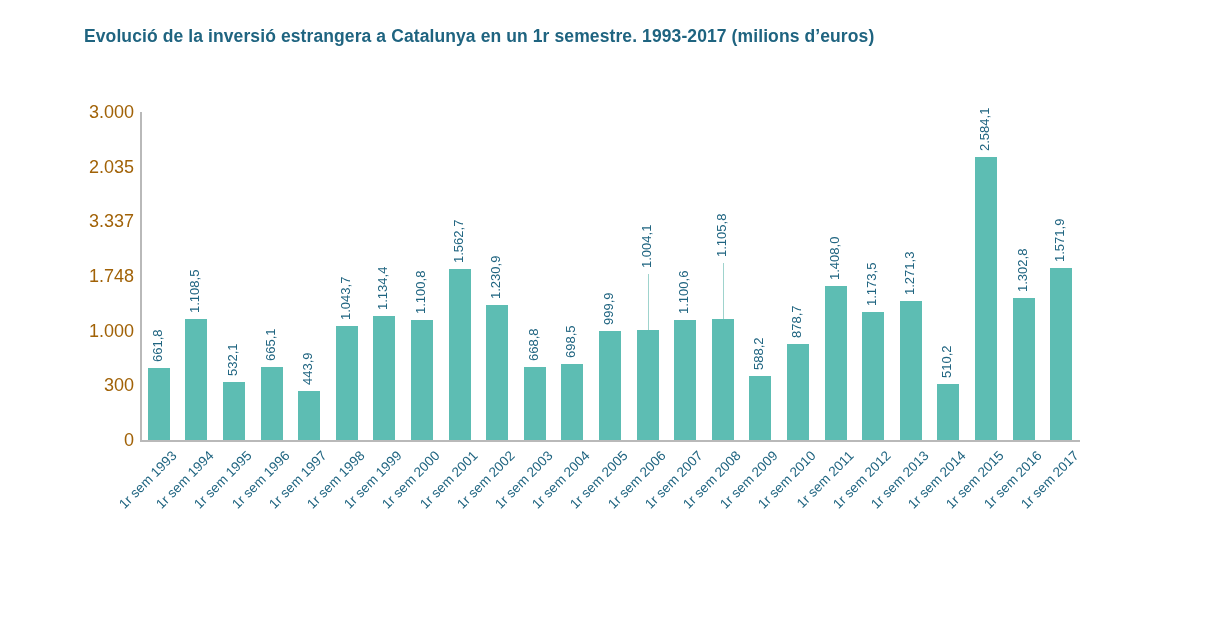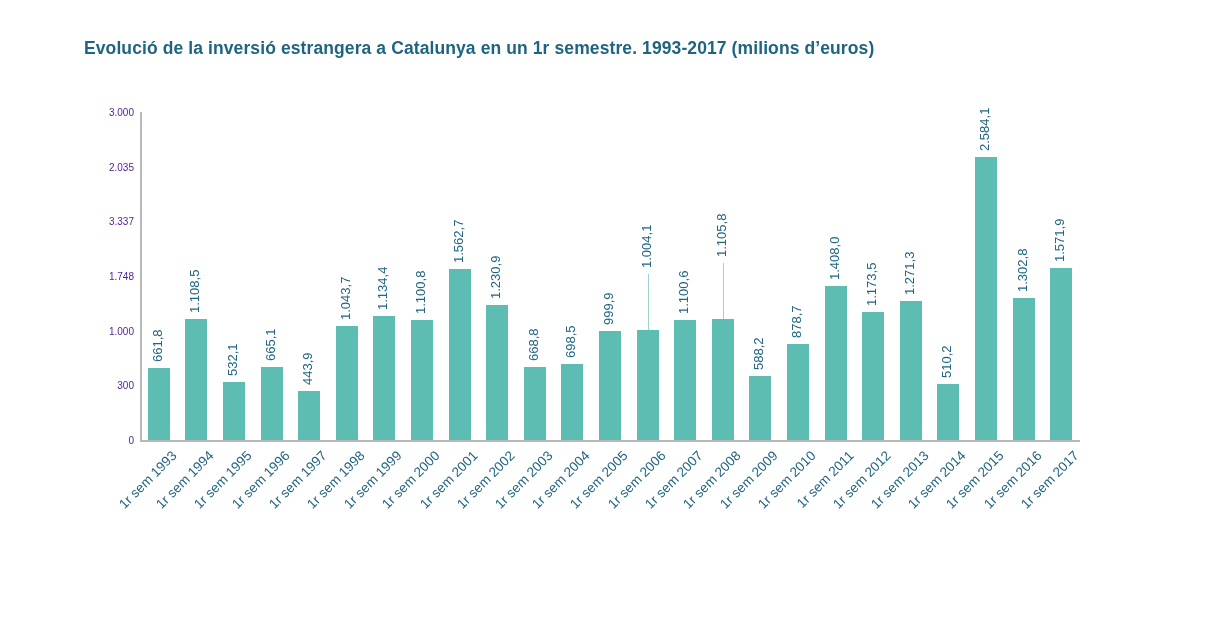--- a/index.html
+++ b/index.html
@@ -18,21 +18,21 @@
   .page {
     position: relative;
     width: 1222px;
     height: 627px;
     box-sizing: border-box;
   }
 
   .chart-title {
     position: absolute;
     left: 84px;
-    top: 38px;
+    top: 26px;
     font-size: 17.5px;
     font-weight: bold;
     color: #1f6480;
     letter-spacing: 0.1px;
     white-space: nowrap;
   }
 
   .source-note {
     position: absolute;
     left: 86px;
@@ -55,22 +55,22 @@
     position: absolute;
     left: -68px;
     top: 0;
     width: 62px;
     height: 328px;
   }
   .y-tick-label {
     position: absolute;
     right: 0;
     transform: translateY(-50%);
-    font-size: 10px;
-    color: #4c1d95;
+    font-size: 18px;
+    color: #a16207;
     white-space: nowrap;
   }
 
   .gridline {
     position: absolute;
     left: 0;
     width: 940px;
     height: 1px;
     background: #e6e6e6;
   }

